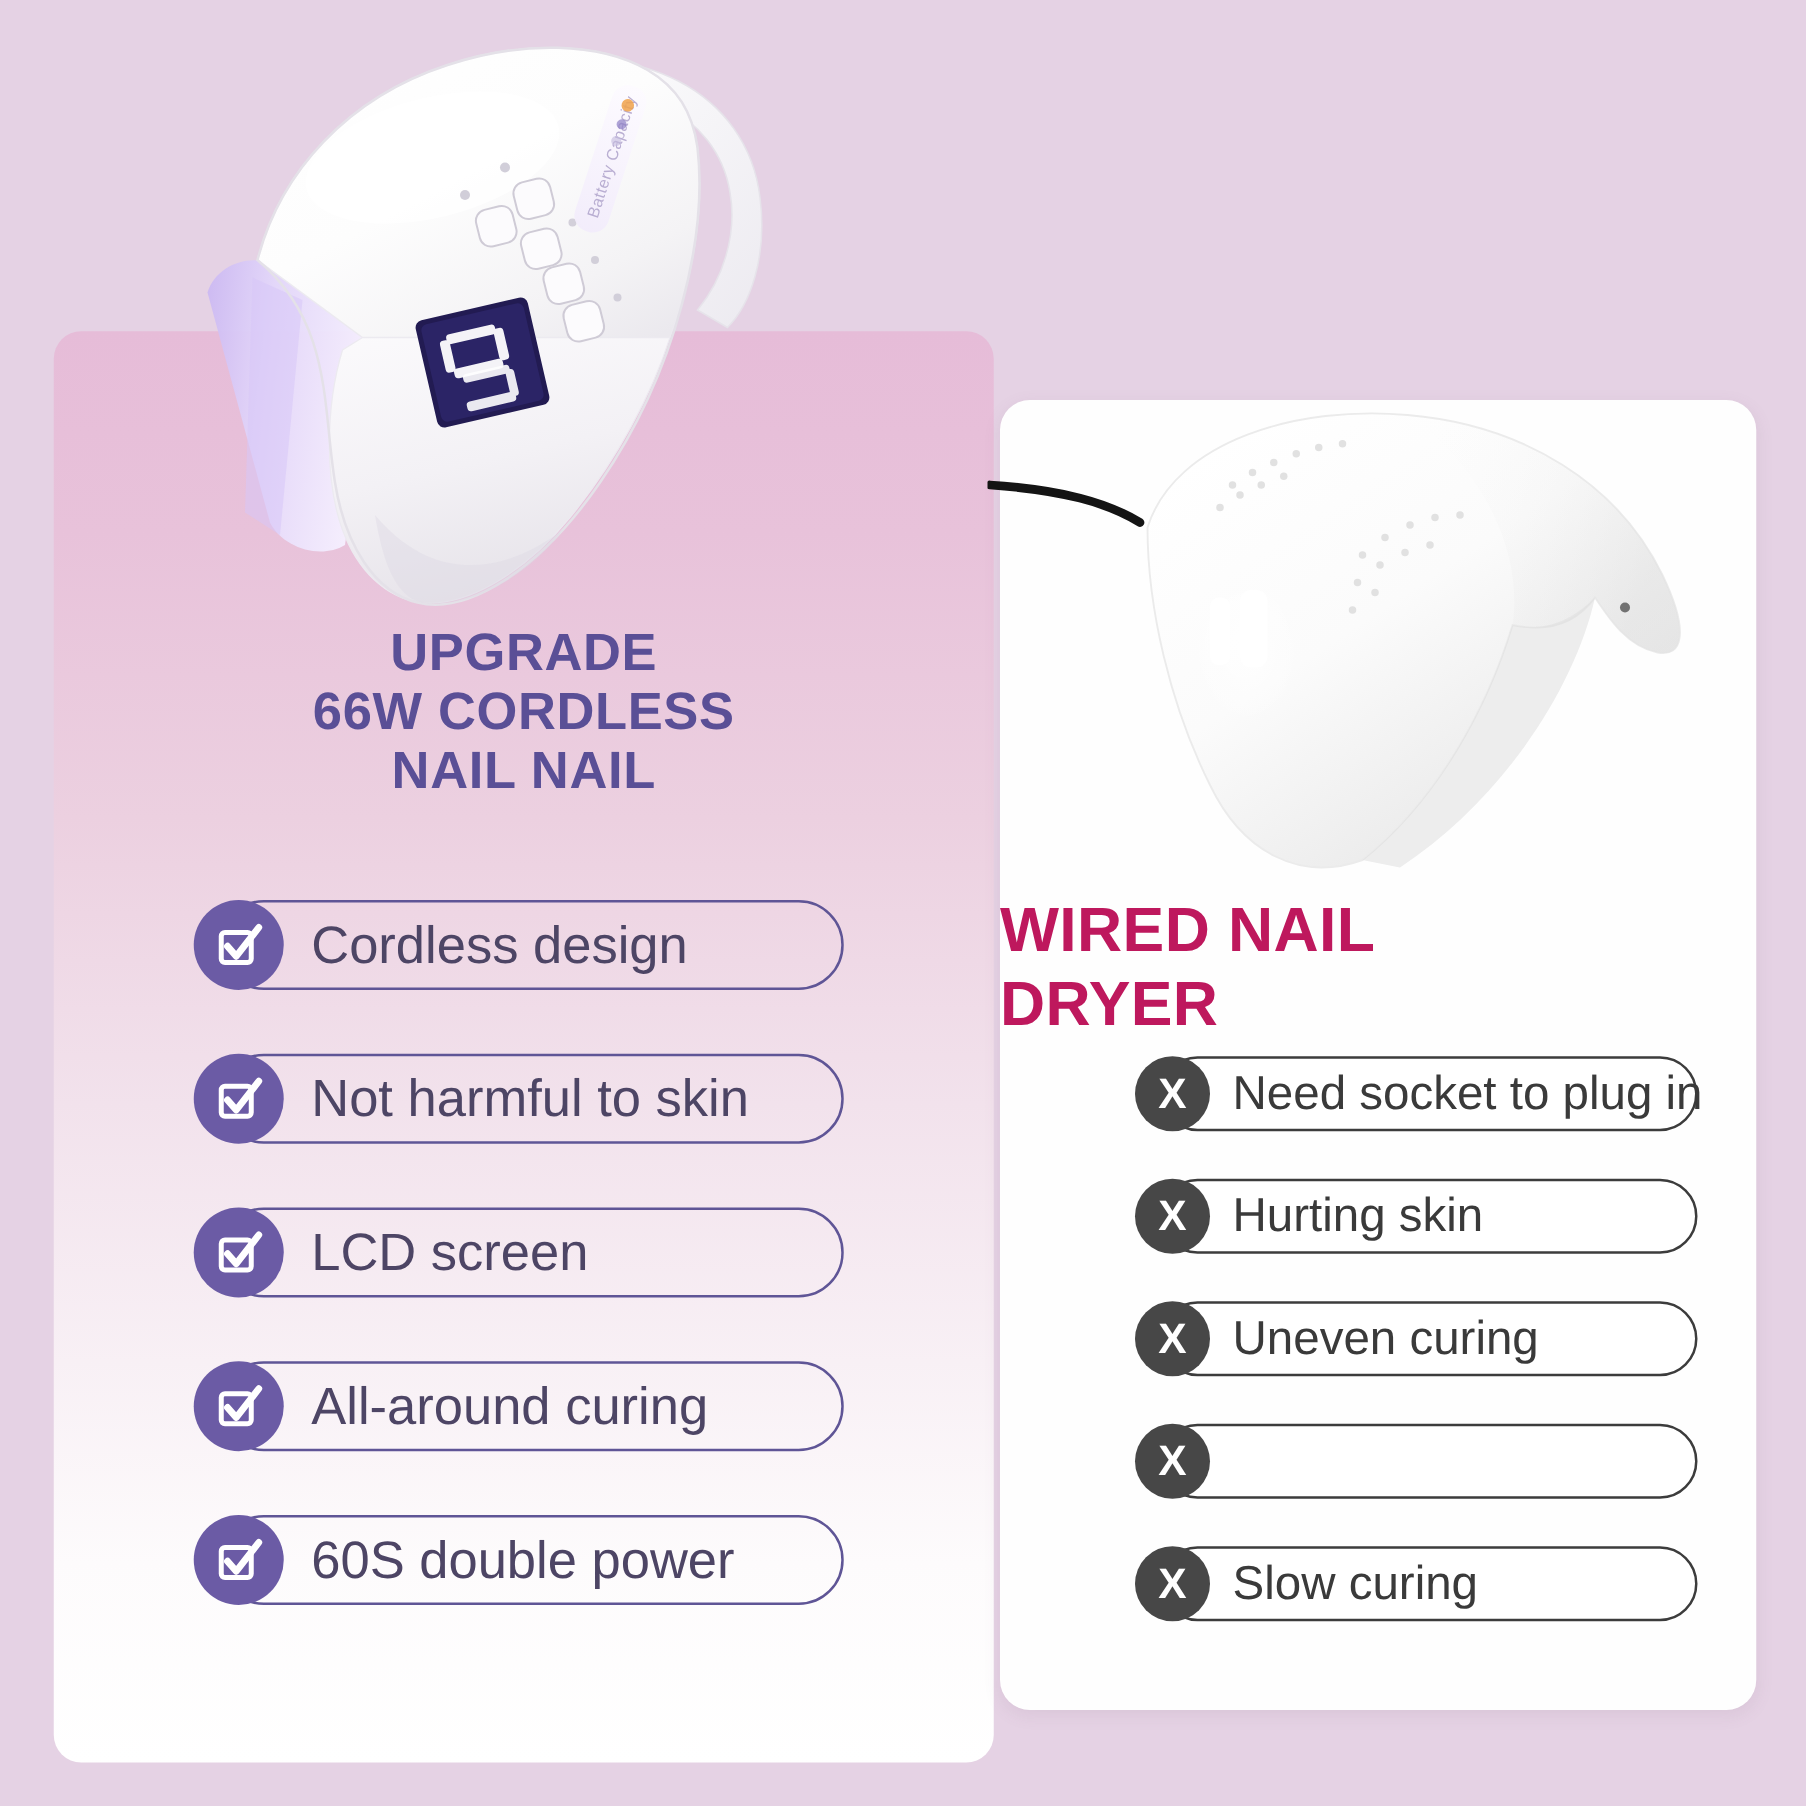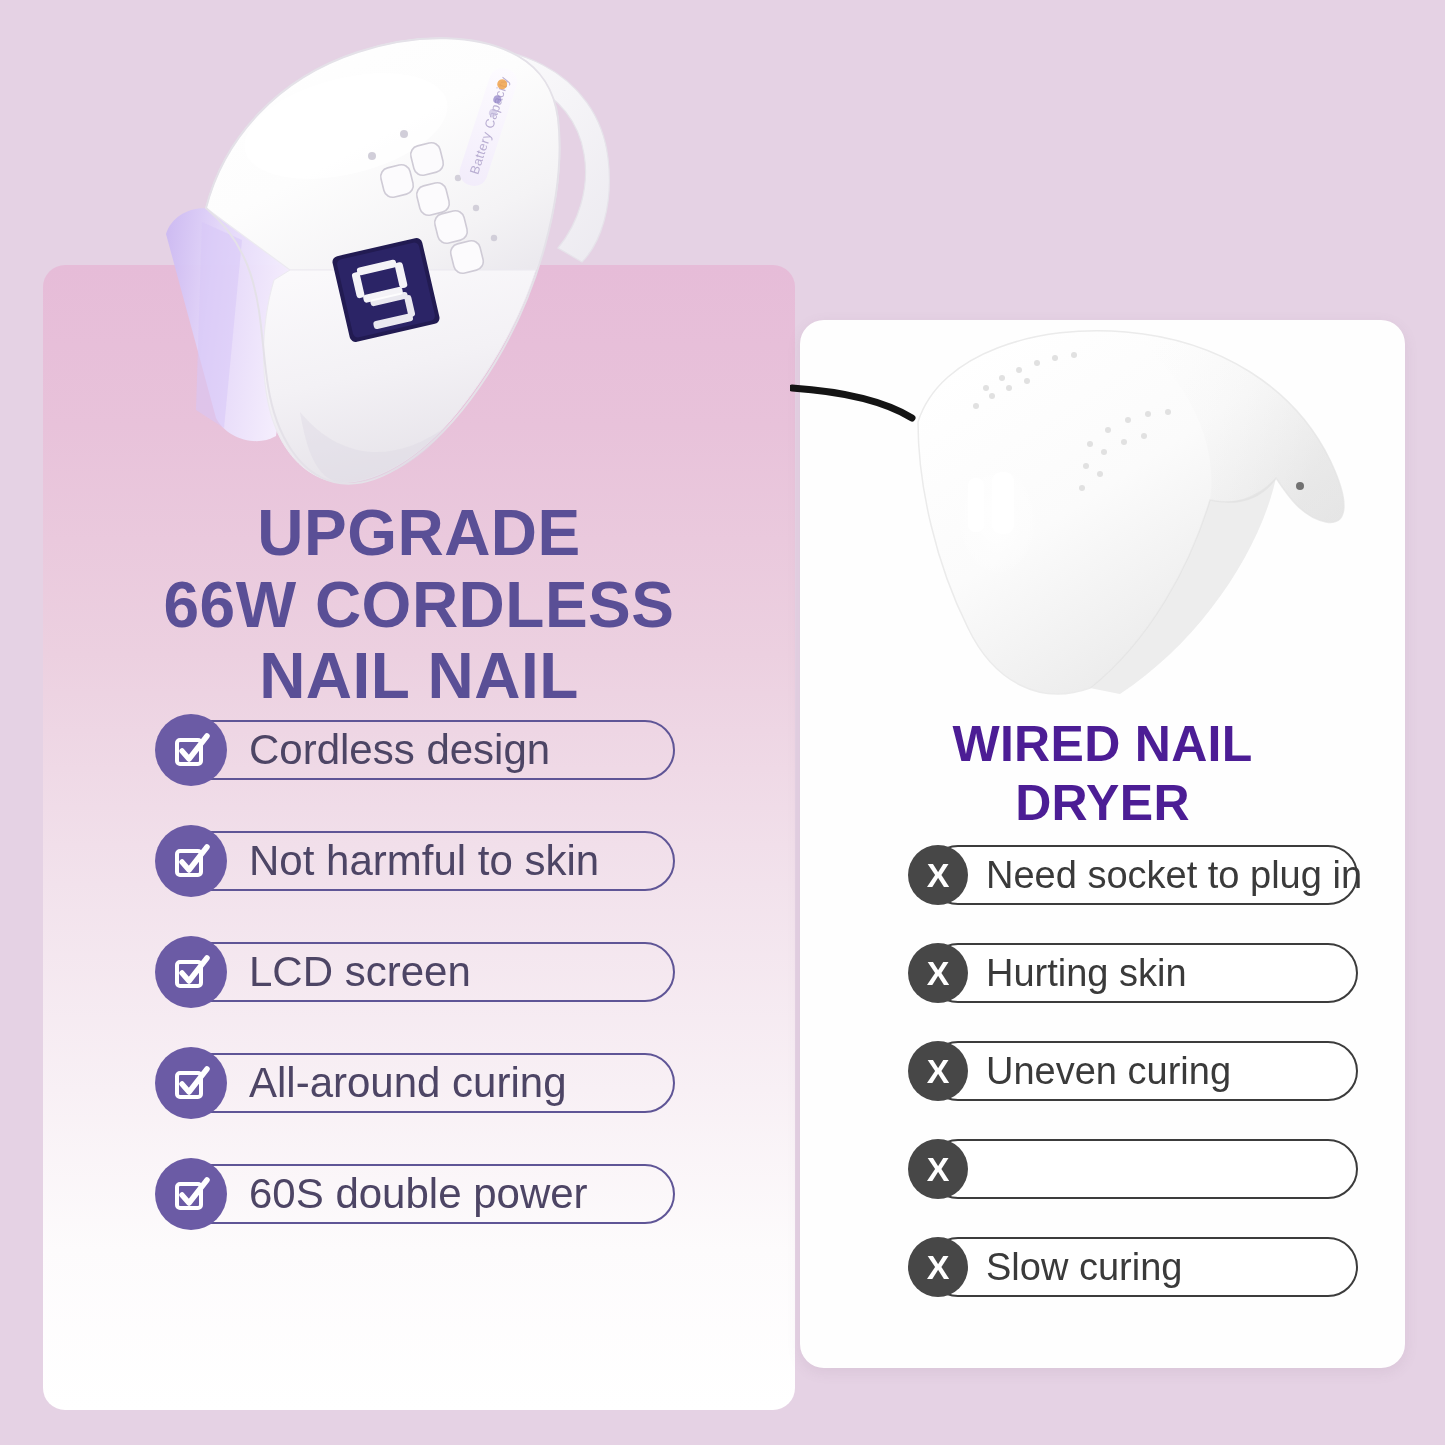--- a/index.html
+++ b/index.html
@@ -55,34 +55,33 @@
   }
 
   
   .title-left {
     position: absolute;
     left: 0;
     top: 233px;
     width: 752px;
     text-align: center;
     color: #5a4f96;
-    font-size: 64px;
+    font-size: 42px;
     font-weight: bold;
     line-height: 1.12;
     letter-spacing: 0.5px;
   }
   .title-left .ln { display: block; }
 
   .title-right {
     position: absolute;
     left: 0;
     top: 395px;
     width: 605px;
-    text-align: center;
-    color: #4c1d95;
+    color: #be185d;
     font-size: 50px;
     font-weight: bold;
     line-height: 1.18;
     letter-spacing: 0.3px;
   }
   .title-right .ln { display: block; }
 
   
   .list-left {
     position: absolute;
@@ -95,21 +94,21 @@
     left: 108px;
     top: 525px;
     width: 450px;
   }
 
   .row {
     position: relative;
     display: flex;
     align-items: center;
   }
-  .list-left .row { height: 60px; margin-bottom: 51px; }
+  .list-left .row { height: 72px; margin-bottom: 51px; }
   .list-left .row:last-child { margin-bottom: 0; }
   .list-right .row { height: 60px; margin-bottom: 38px; }
   .list-right .row:last-child { margin-bottom: 0; }
 
   .pill {
     position: absolute;
     left: 20px;
     top: 0;
     right: 0;
     bottom: 0;

